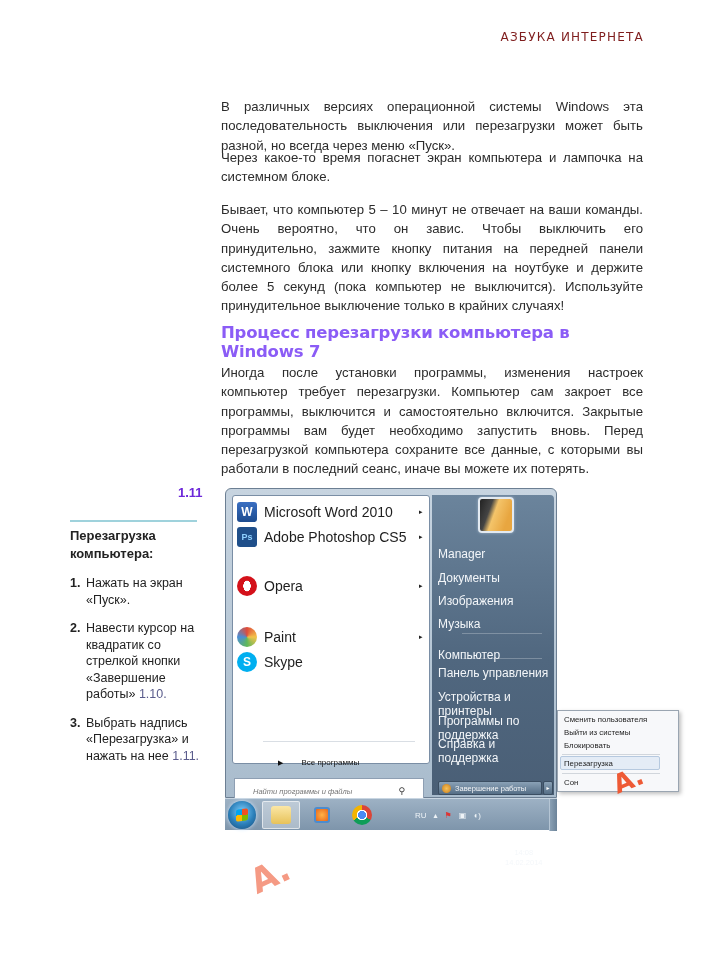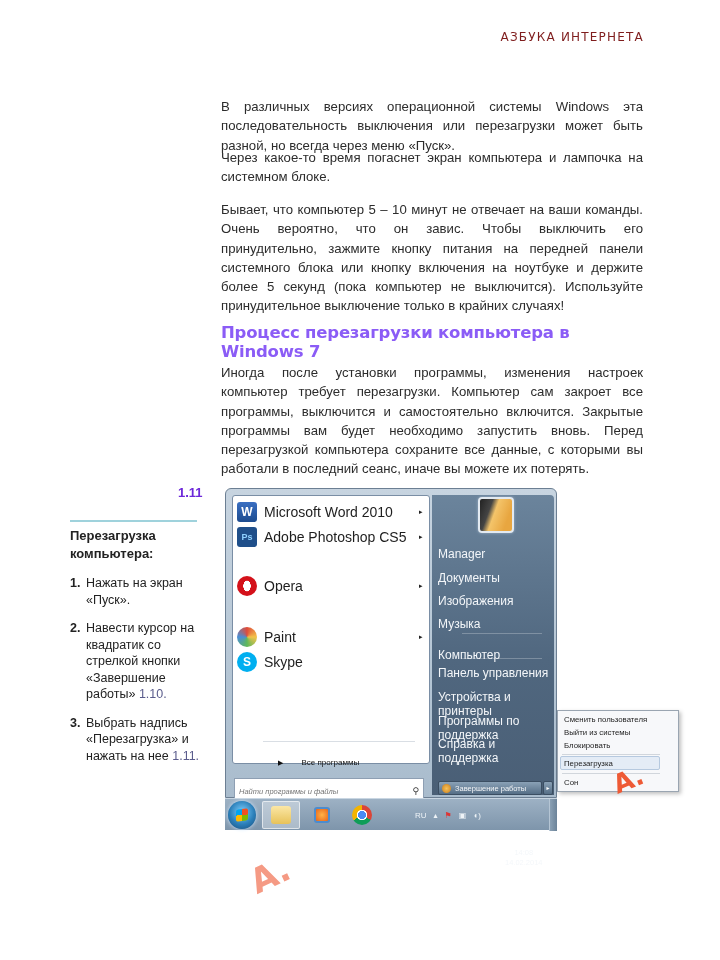--- a/index.html
+++ b/index.html
@@ -53,21 +53,21 @@
   .app-item { position: absolute; left: 4px; height: 24px; width: 190px; display: flex; align-items: center; }
   .app-icon { width: 20px; height: 20px; margin-right: 7px; border-radius: 3px; flex: none; }
   .app-label { font-size: 14px; color: #1e1e1e; flex: 1; }
   .app-arrow { font-size: 7px; color: #222; width: 8px; }
   .sep-line { position: absolute; left: 30px; top: 245px; width: 152px; height: 1px; background: #d9dee4; }
   .all-progs { position: absolute; left: 5px; top: 262px; font-size: 8px; color: #111; display: flex; align-items: center; margin-left: 40px; }
   .all-progs .tri { font-size: 7px; margin-right: 18px; }
 
   .search-box {
     position: absolute; left: 8px; top: 289px; width: 190px; height: 26px;
-    background: #fff; border: 1px solid #8e9fb3; display: flex; align-items: center; padding: 0 4px;
+    background: #fff; border: 1px solid #8e9fb3; display: flex; align-items: center; padding: 0 18px;
   }
   .search-input { border: none; outline: none; font-size: 7.5px; font-style: italic; color: #7a8491; flex: 1; background: transparent; font-family: "Liberation Sans", sans-serif; }
   .search-ico { font-size: 9px; color: #333; }
 
   .win-right {
     position: absolute; left: 206px; top: 6px; width: 122px; height: 300px;
     background: linear-gradient(180deg, #6b849c 0%, #50677f 55%, #4a5f76 100%);
     border-radius: 0 4px 0 0;
   }
   .user-pic {

